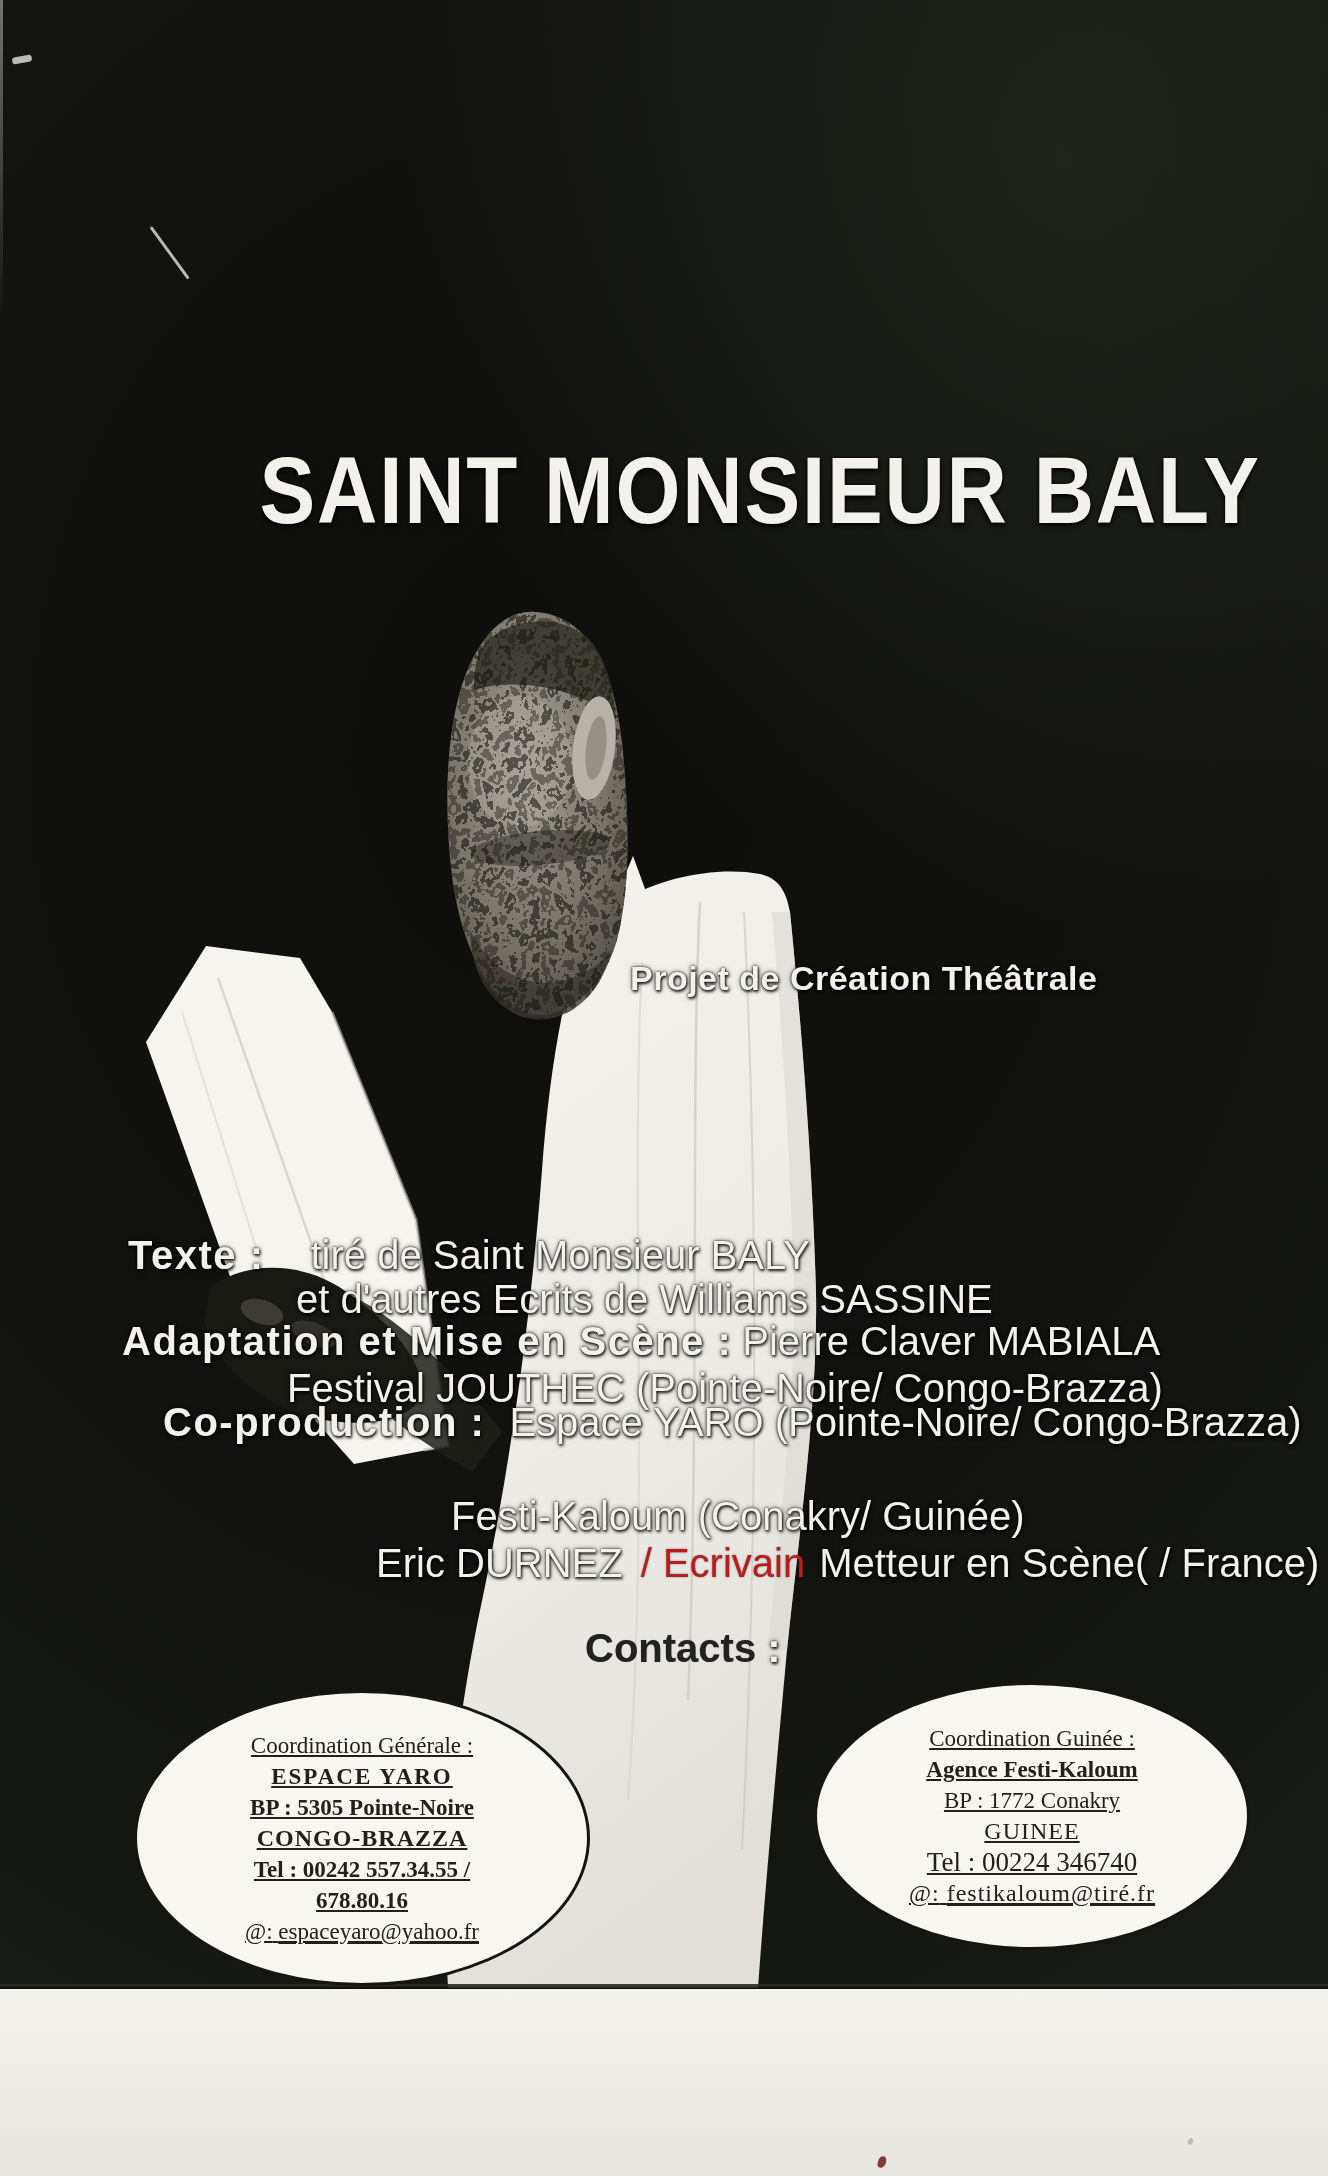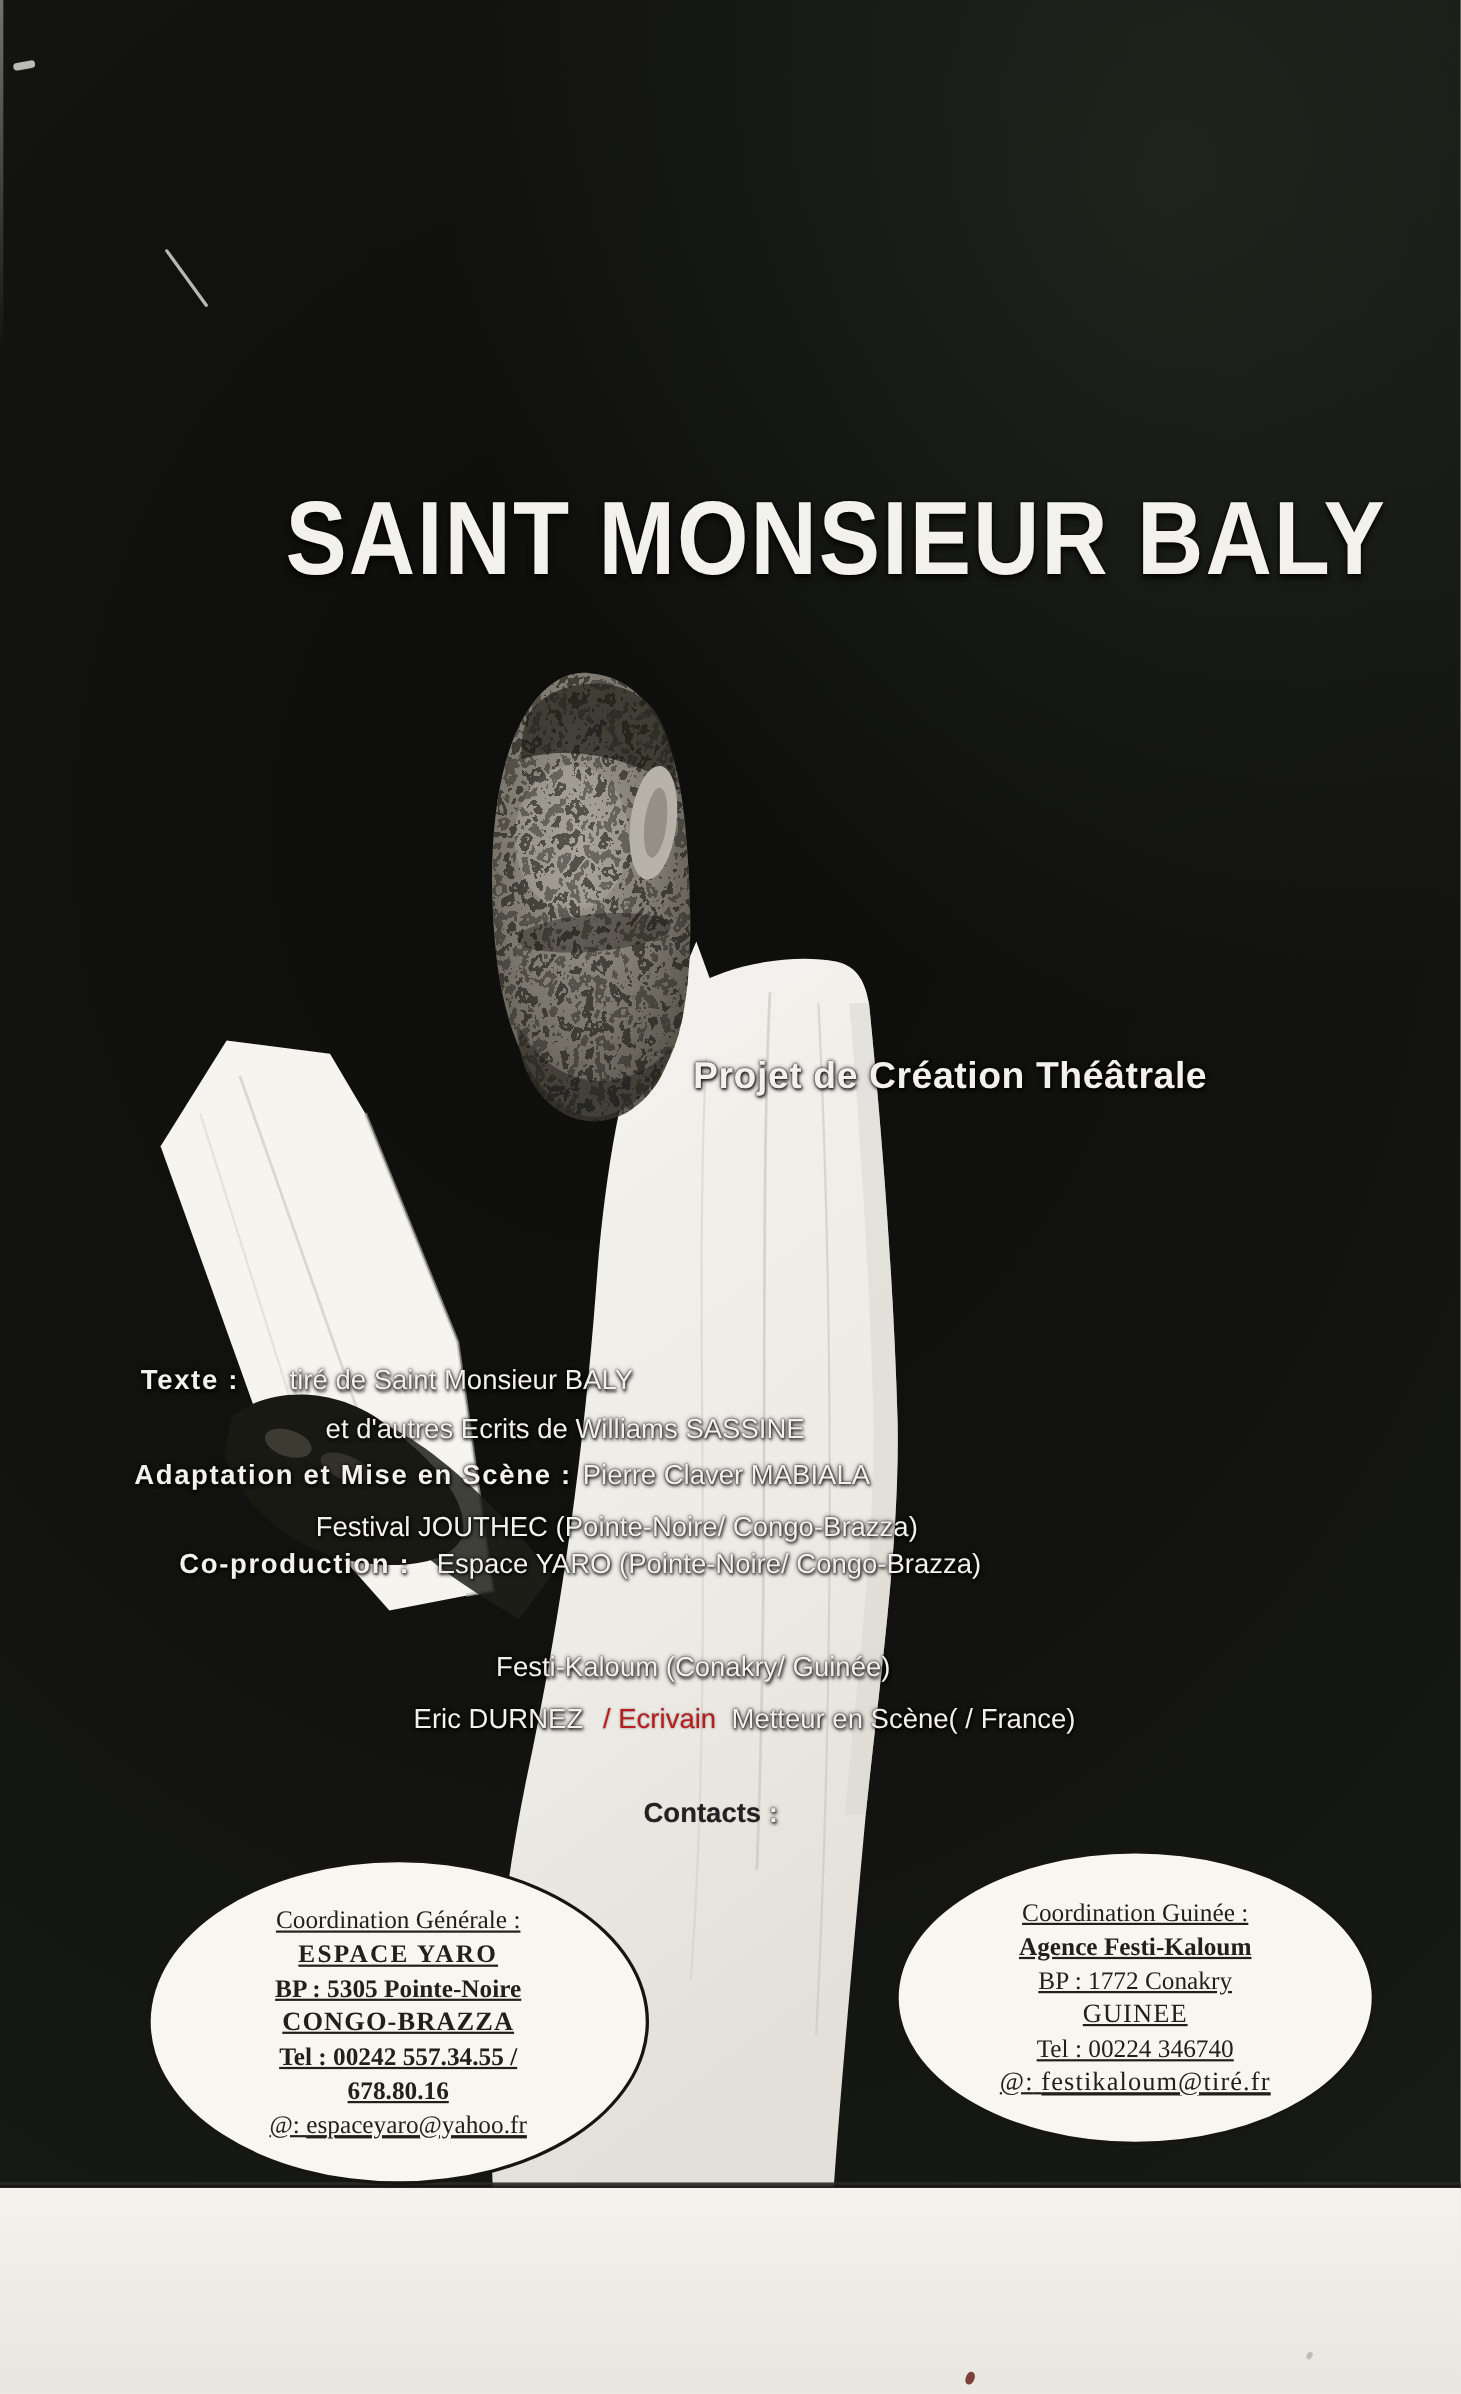--- a/index.html
+++ b/index.html
@@ -38,37 +38,37 @@
   .b{font-weight:700;}
   .poster-title{
     left:200px;top:443px;width:992px;text-align:center;
     font-size:95px;font-weight:700;line-height:95px;letter-spacing:2px;
     transform:scaleX(.88);transform-origin:center;
     text-shadow:0 0 3px rgba(0,0,0,.95),0 3px 6px rgba(0,0,0,.8);
   }
   .sans34{font-size:34px;line-height:44px;}
   .project-block{left:606px;top:956px;}
   .project-block .l1{margin-left:14px;letter-spacing:.5px;padding-left:10px;}
-  .credit-line{font-size:25px;line-height:40px;}
+  .credit-line{font-size:40px;line-height:40px;}
   .lbl{letter-spacing:1.5px;}
   .gap-texte{margin-right:46px;}
   .gap-small{margin-right:10px;}
   .gap-copro{margin-right:24px;}
   .ghost{color:#b91c1c;text-shadow:0 0 2px rgba(20,20,18,.5);margin:0 14px 0 18px;}
   .contacts-word{color:#222;text-shadow:0 0 1px rgba(40,40,40,.4);}
   
   .oval{
     border:3px solid #16150f;border-radius:50%;background:#f7f6f1;
     display:flex;flex-direction:column;align-items:center;justify-content:center;
     font-family:"Liberation Serif",serif;color:#242019;text-align:center;text-decoration:underline;
   }
   .oval-left{left:134px;top:1690px;width:450px;height:290px;}
   .oval-right{left:814px;top:1682px;width:430px;height:262px;}
   .oval .line{font-size:23px;line-height:31px;white-space:nowrap;}
-  .oval .big{font-size:23px;}
+  .oval .big{font-size:27px;}
   .oval .mid{font-size:24px;letter-spacing:1px;}
   .oval .sp{letter-spacing:2px;}
   .u{text-decoration:underline;text-underline-offset:3px;}
 </style>
 </head>
 <body>
 
 <div class="abs poster-dark"></div>
 
 <svg class="abs" style="left:0;top:0;" width="1328" height="1990" viewBox="0 0 1328 1990">

